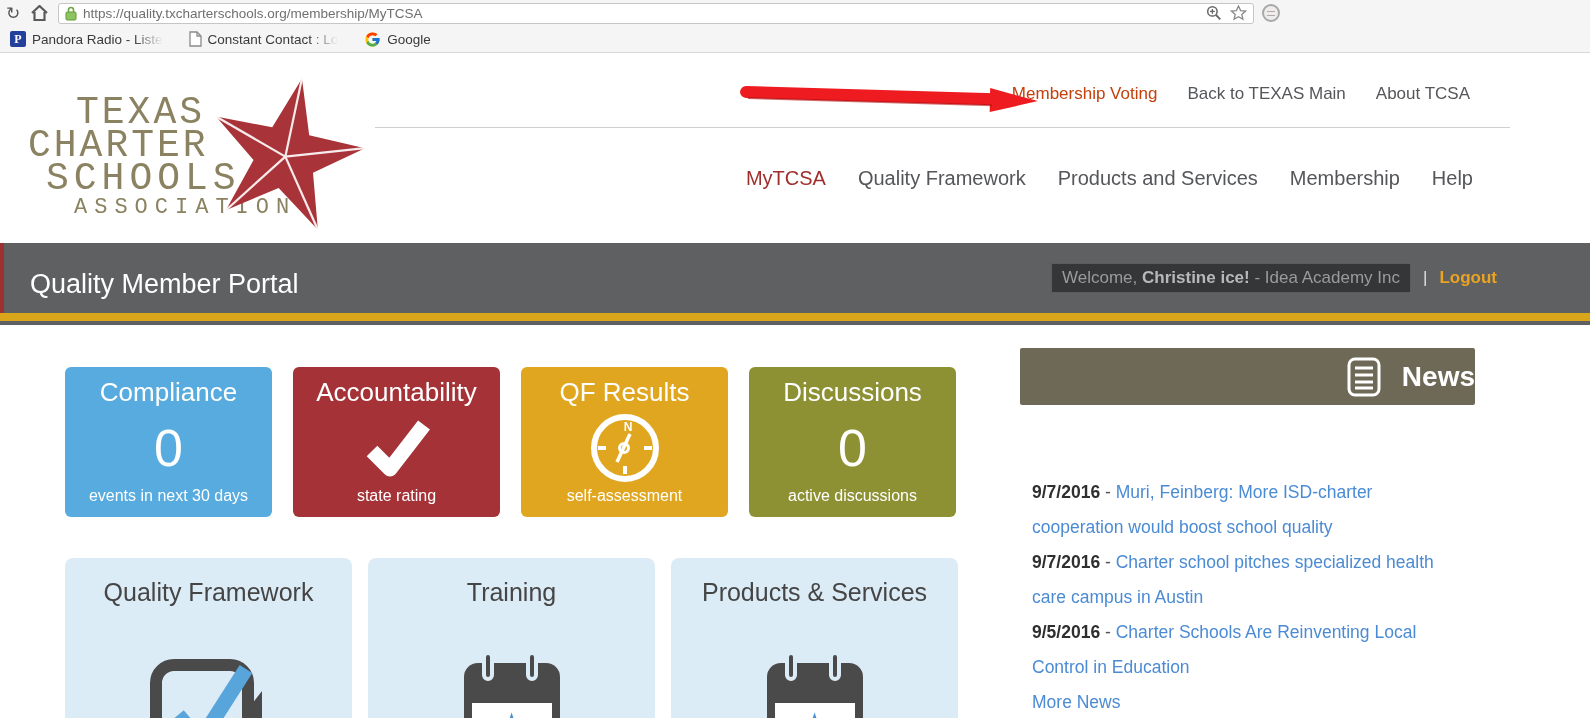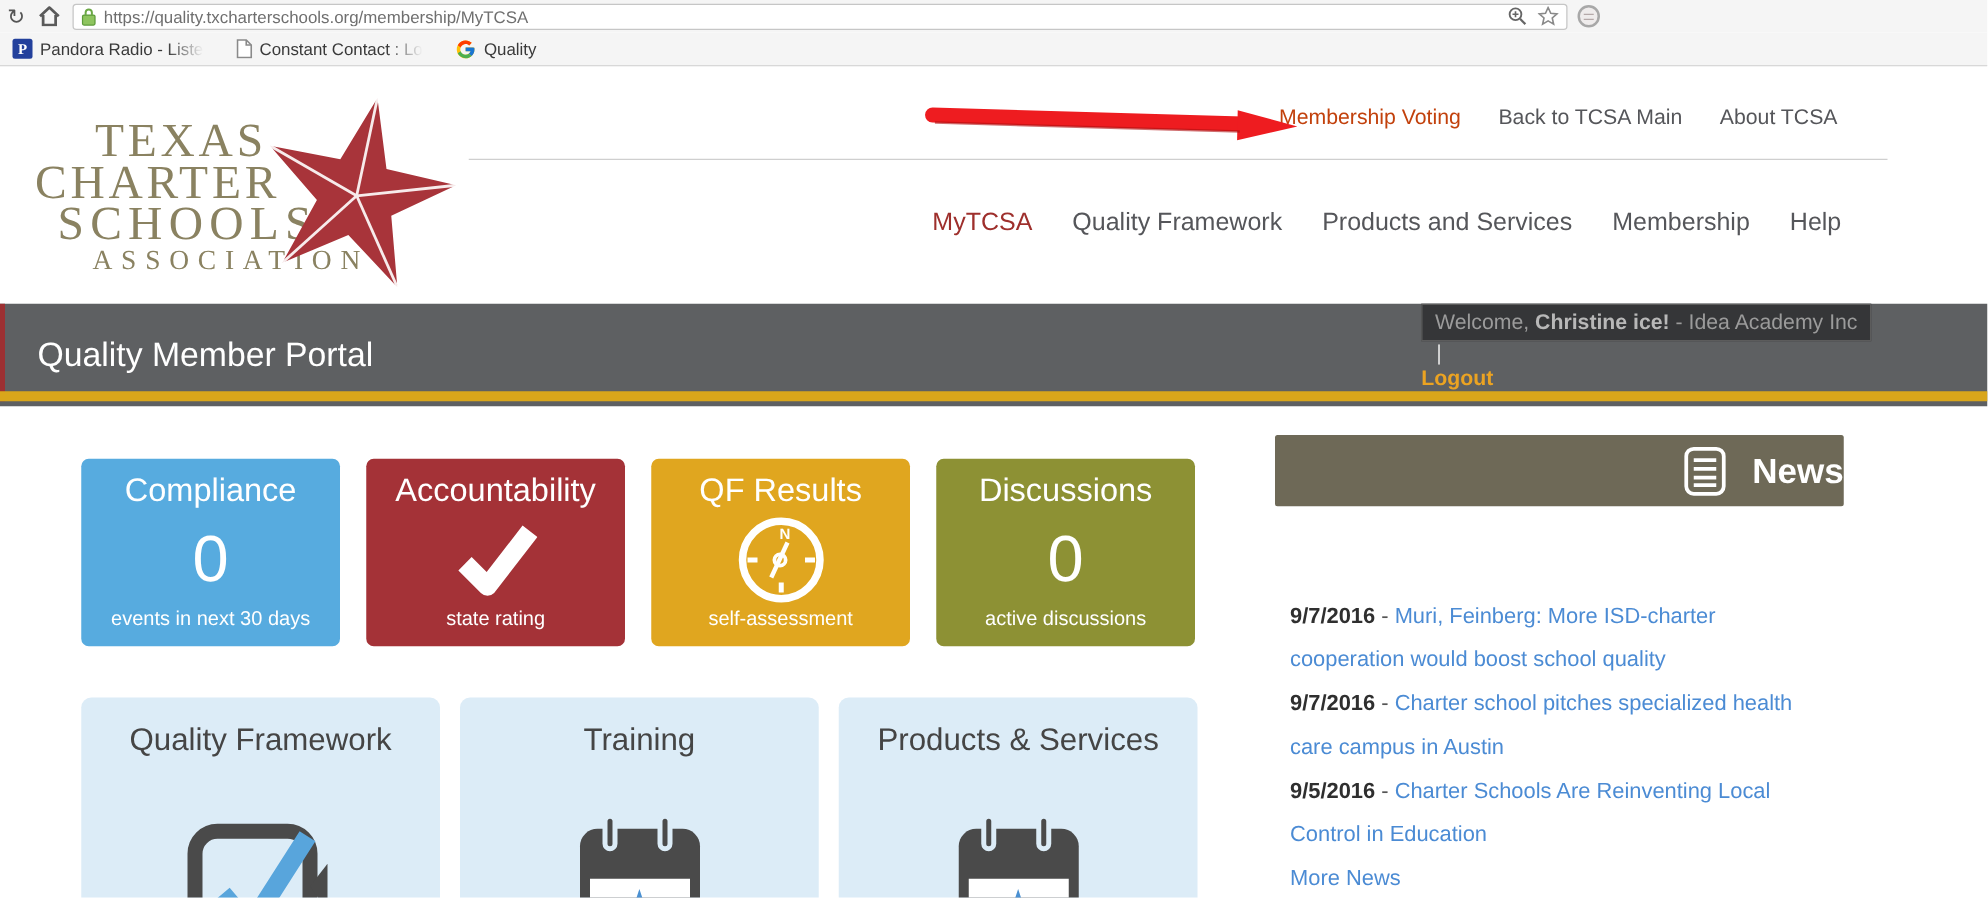--- a/index.html
+++ b/index.html
@@ -30,21 +30,21 @@
              -webkit-mask-image:linear-gradient(90deg,#000 78%,transparent);
              mask-image:linear-gradient(90deg,#000 78%,transparent); }
   .pandora-ic { width:16px; height:16px; background:#23409c; border-radius:2px; color:#fff;
                 font-family:"Liberation Serif", serif; font-weight:bold; font-size:12px;
                 display:flex; align-items:center; justify-content:center; }
 
   
   .page { position:absolute; top:54px; left:0; width:1590px; height:664px; background:#fff; }
 
   .logo { position:absolute; left:28px; top:73px; width:380px; height:165px;
-          color:#8a8261; font-family:Liberation Serif, serif; cursor:pointer; }
+          color:#8a8261; font-family:Liberation Mono, monospace; cursor:pointer; }
   .logo div { position:absolute; letter-spacing:3px; }
   .logo .w1 { left:48px;  top:18px;  font-size:38px; }
   .logo .w2 { left:0px;   top:51px;  font-size:38px; }
   .logo .w3 { left:18px;  top:84px;  font-size:38px; letter-spacing:5px; }
   .logo .w4 { left:46px;  top:122px; font-size:22px; letter-spacing:7px; }
   .logo svg.star { position:absolute; left:178px; top:-2px; }
 
   .utility-nav { position:absolute; top:84px; right:120px; display:flex; gap:30px;
                  font-size:17px; color:#55565a; }
   .utility-nav .u-link { cursor:pointer; }
@@ -58,21 +58,21 @@
   .main-nav { position:absolute; top:167px; right:117px; display:flex; gap:32px;
               font-size:20px; color:#55565a; }
   .main-nav .m-link { cursor:pointer; }
   .main-nav .active { color:#9e2f2c; }
 
   
   .banner { position:absolute; top:243px; left:0; width:1590px; height:82px; background:#5e6062;
             display:flex; align-items:center; }
   .edge-sliver { position:absolute; left:0; top:243px; width:4px; height:78px; background:#9c3032; }
   .banner-title { margin-left:30px; color:#fff; font-size:27px; }
-  .banner-right { position:absolute; right:93px; top:0; height:70px; display:flex; align-items:flex-start;flex-direction:column; }
+  .banner-right { position:absolute; right:93px; top:0; height:70px; display:flex; align-items:center; }
   .welcome-box { background:#353638; border:1px solid #5c5c5c; padding:4px 10px;
                  font-size:17px; color:#9b9b9b; white-space:nowrap; }
   .welcome-box b { color:#b8b8b8; }
   .banner-sep { color:#e0e0e0; margin:0 12px; font-size:17px; }
   .logout { color:#eba322; font-weight:bold; font-size:17px; cursor:pointer; }
   .gold-bar { position:absolute; top:313px; left:0; width:1590px; height:8px; background:#d9a61b; }
 
   
   .stat-row { position:absolute; top:367px; left:65px; display:flex; gap:21px; }
   .stat-tile { width:207px; height:150px; border-radius:6px; color:#fff; text-align:center;
@@ -160,21 +160,21 @@
     </svg>
     <span class="bm-fade">Constant Contact : Lo</span>
   </div>
   <div class="bookmark">
     <svg width="17" height="17" viewBox="0 0 48 48">
       <path fill="#FFC107" d="M43.6 20.1H42V20H24v8h11.3C33.7 32.7 29.2 36 24 36c-6.6 0-12-5.4-12-12s5.4-12 12-12c3.1 0 5.9 1.2 8 3l5.7-5.7C34.3 6.1 29.4 4 24 4 13 4 4 13 4 24s9 20 20 20 20-9 20-20c0-1.3-.1-2.6-.4-3.9z"></path>
       <path fill="#FF3D00" d="M6.3 14.7l6.6 4.8C14.7 15.1 18.9 12 24 12c3.1 0 5.9 1.2 8 3l5.7-5.7C34.3 6.1 29.4 4 24 4 16.3 4 9.7 8.3 6.3 14.7z"></path>
       <path fill="#4CAF50" d="M24 44c5.2 0 9.9-2 13.4-5.2l-6.2-5.2C29.2 35.1 26.7 36 24 36c-5.2 0-9.6-3.3-11.3-8l-6.5 5C9.5 39.6 16.2 44 24 44z"></path>
       <path fill="#1976D2" d="M43.6 20.1H42V20H24v8h11.3c-.8 2.2-2.2 4.2-4.1 5.5l6.2 5.2C41.4 35.2 44 30 44 24c0-1.3-.1-2.6-.4-3.9z"></path>
     </svg>
-    <span>Quality</span>
+    <span>Google</span>
   </div>
 </div>
 
 <div class="page"></div>
 
 <div class="logo">
   <div class="w1">TEXAS</div>
   <div class="w2">CHARTER</div>
   <div class="w3">SCHOOLS</div>
   <div class="w4">ASSOCIATION</div>
@@ -185,21 +185,21 @@
       <line x1="50" y1="52" x2="97.6" y2="36.5"></line>
       <line x1="50" y1="52" x2="79.4" y2="92.5"></line>
       <line x1="50" y1="52" x2="20.6" y2="92.5"></line>
       <line x1="50" y1="52" x2="2.4" y2="36.5"></line>
     </g>
   </svg>
 </div>
 
 <div class="utility-nav">
   <span class="u-link hl">Membership Voting</span>
-  <span class="u-link">Back to TCSA Main</span>
+  <span class="u-link">Back to TEXAS Main</span>
   <span class="u-link">About TCSA</span>
 </div>
 
 <svg class="annot-arrow" width="308" height="34" viewBox="0 0 308 34">
   <g transform="rotate(1.2 10 14)">
     <line x1="10" y1="12" x2="258" y2="14" stroke="#ee1c20" stroke-width="12" stroke-linecap="round"></line>
     <polygon points="254,3 302,15 254,27" fill="#ee1c20"></polygon>
     <line x1="12" y1="18" x2="256" y2="20" stroke="#b00e10" stroke-width="2" opacity="0.6"></line>
   </g>
 </svg>

